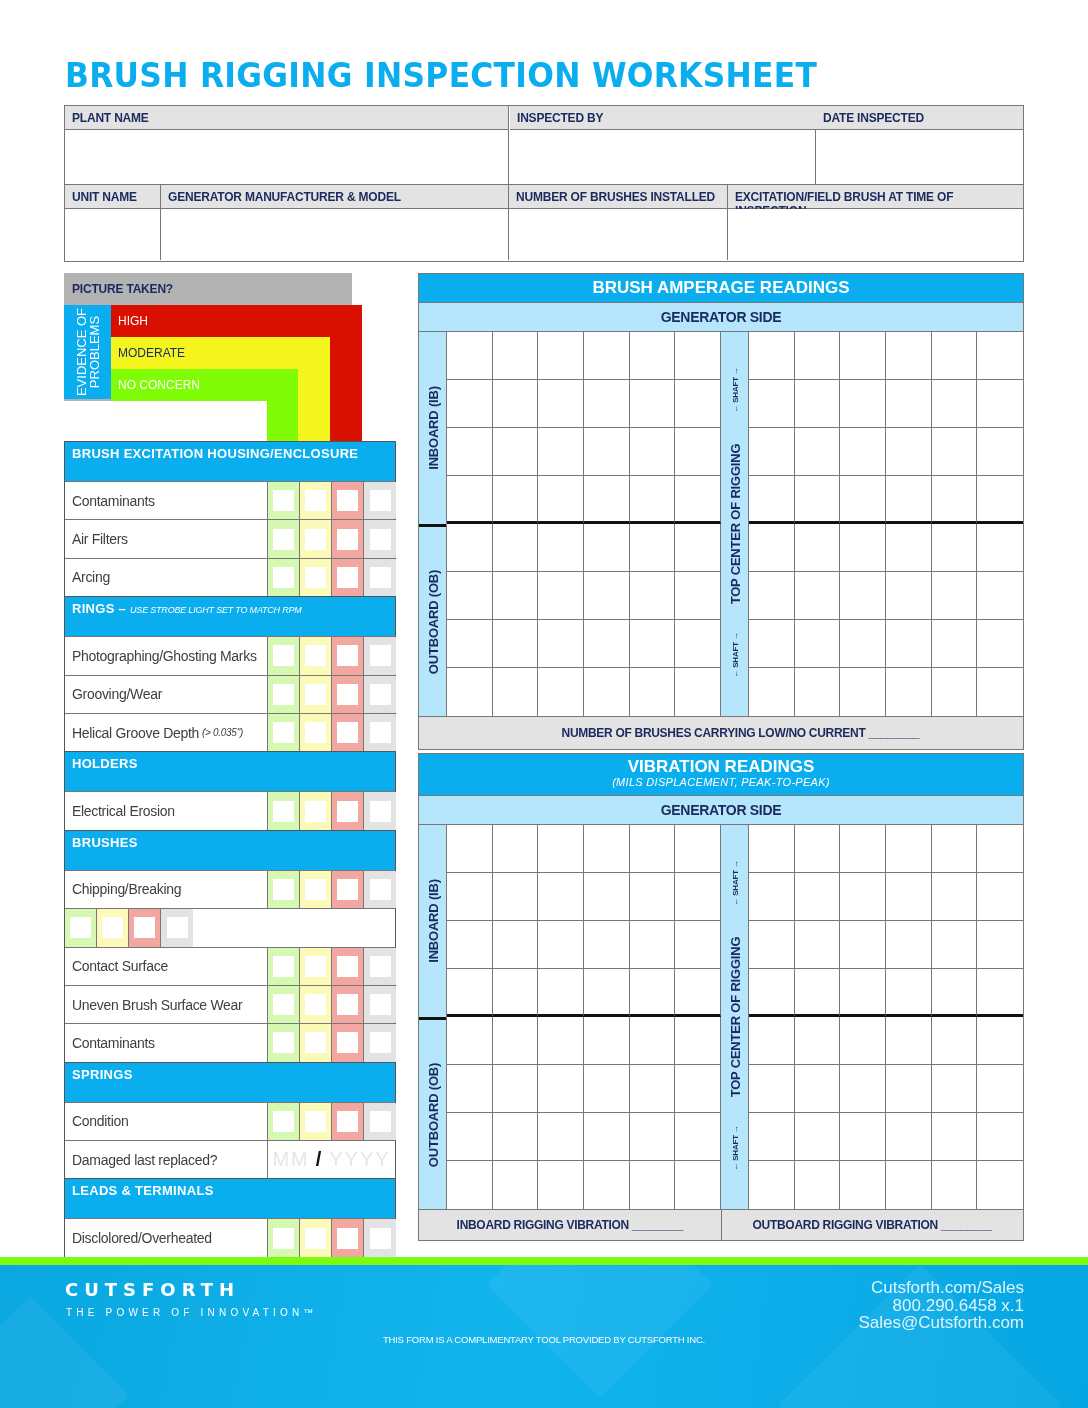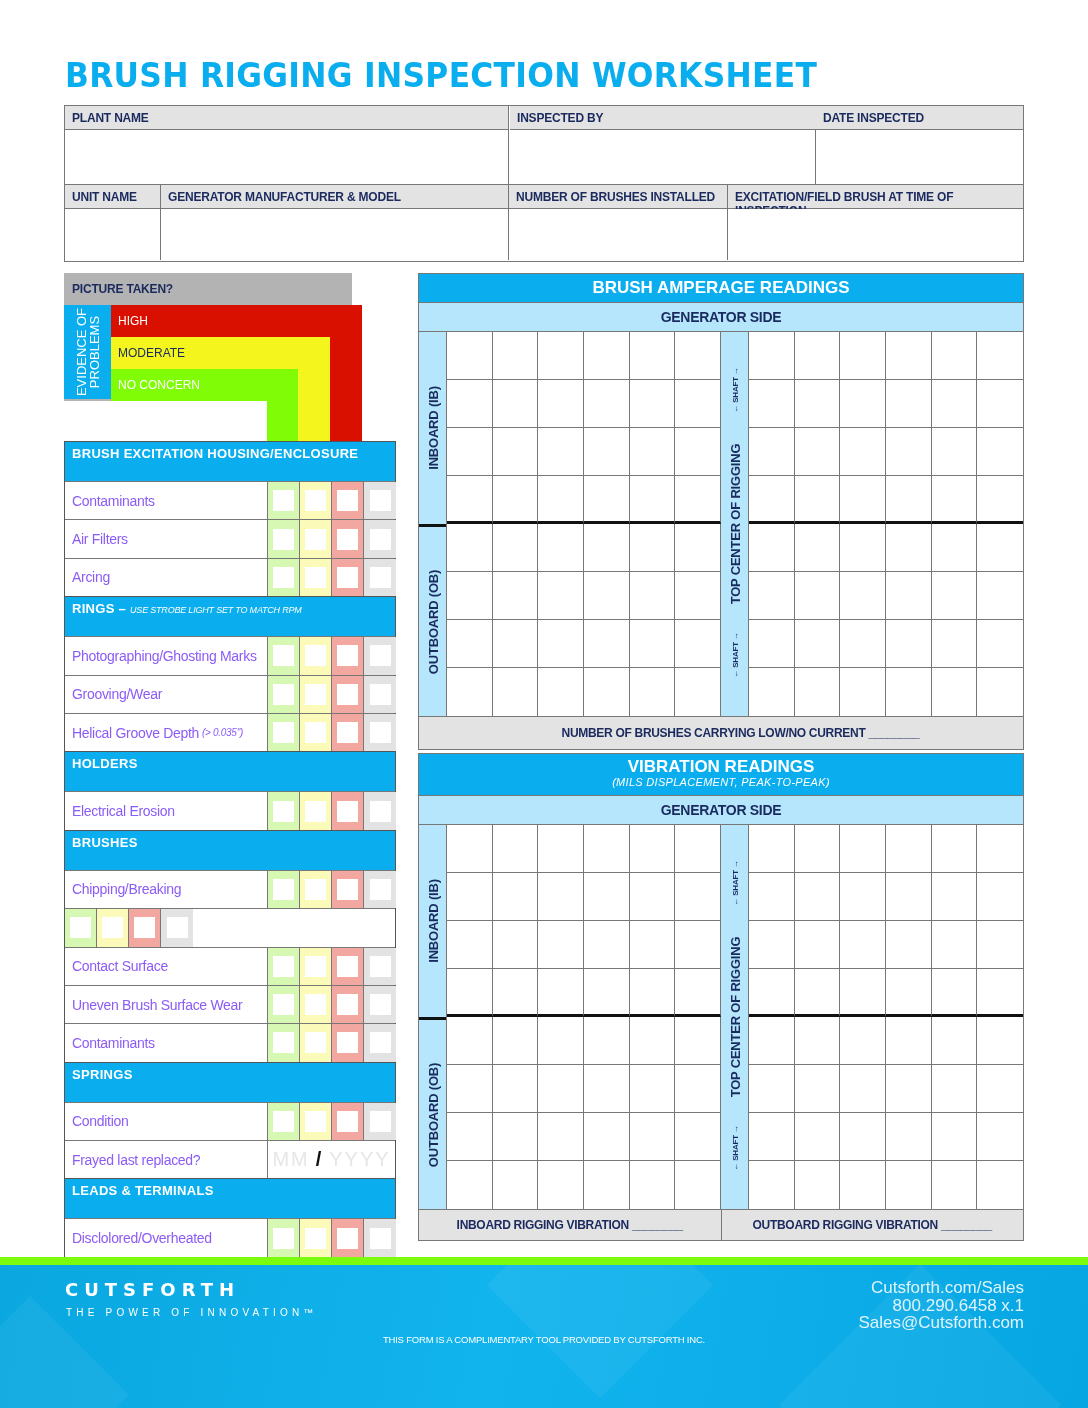--- a/index.html
+++ b/index.html
@@ -19,21 +19,21 @@
   .pic-label { position: absolute; left: 8px; top: 9px; font-size: 12px; font-weight: bold; color: #1a2a5e; letter-spacing: -0.2px; }
   .band { position: absolute; }
   .band-label { position: absolute; left: 7px; top: 9px; font-size: 12px; }
   .evid { position: absolute; left: 0; top: 32px; width: 47px; height: 94px; background: #0aaeef; }
   .evid-text { position: absolute; left: 50%; top: 50%; transform: translate(-50%,-50%) rotate(-90deg); color: #fff; font-size: 13px; line-height: 13px; text-align: center; white-space: nowrap; }
 
   .left-table { left: 64px; top: 441px; width: 332px; border: 1.5px solid #555; border-top: none; }
   .sec { height: 40px; background: #0aaeef; color: #fff; font-weight: bold; font-size: 13px; padding: 4px 0 0 7px; letter-spacing: 0.3px; border-top: 1.5px solid #555; white-space: nowrap; }
   .sec .sub { font-size: 9px; font-style: italic; font-weight: normal; letter-spacing: -0.2px; }
   .row { height: 38.4px; display: flex; border-top: 1.5px solid #777; }
-  .row-label { flex: 0 0 203px; font-size: 14px; color: #8b5cf6; padding-left: 7px; display: flex; align-items: center; border-right: 1.5px solid #777; white-space: nowrap; letter-spacing: -0.3px; }
+  .row-label { flex: 0 0 203px; font-size: 14px; color: #404040; padding-left: 7px; display: flex; align-items: center; border-right: 1.5px solid #777; white-space: nowrap; letter-spacing: -0.3px; }
   .row-label .note { font-size: 10px; font-style: italic; margin-left: 3px; }
   .cb-col { flex: 0 0 32px; display: flex; align-items: center; justify-content: center; border-right: 1.5px solid #777; }
   .cb-col:last-child { border-right: none; }
   .cb { width: 21px; height: 21px; background: #fff; }
   .c-green { background: #d7f8b3; }
   .c-yellow { background: #fbfab8; }
   .c-red { background: #f2a7a1; }
   .c-gray { background: #e3e3e3; }
   .date-field { flex: 1; display: flex; align-items: center; justify-content: center; font-size: 20px; letter-spacing: 2px; color: #e6e6e6; }
   .date-field .slash { color: #111; font-weight: bold; margin: 0 6px; }
@@ -308,21 +308,21 @@
         <div class="cb"></div>
       </div>
       <div class="cb-col c-red">
         <div class="cb"></div>
       </div>
       <div class="cb-col c-gray">
         <div class="cb"></div>
       </div>
     </div>
   <div class="row">
-      <div class="row-label">Frayed last replaced?</div>
+      <div class="row-label">Damaged last replaced?</div>
     <div class="date-field">
         <span>MM</span>
         <span class="slash">/</span>
         <span>YYYY</span>
       </div>
     </div>
 
   <div class="sec"><span>LEADS &amp; TERMINALS</span></div>
   <div class="row">
       <div class="row-label">Disclolored/Overheated</div>

